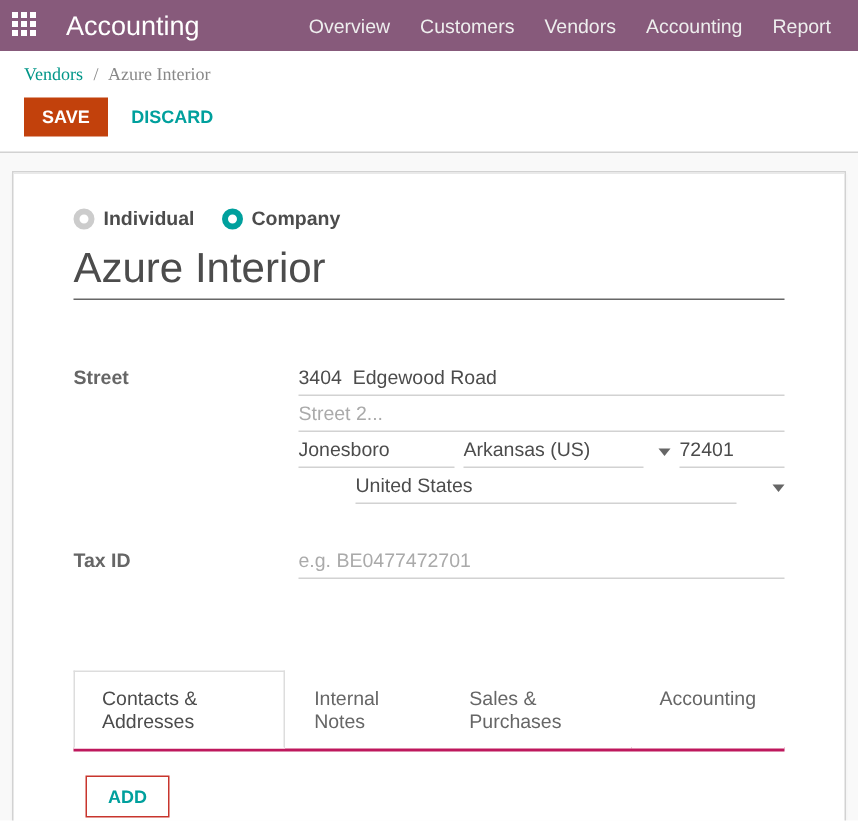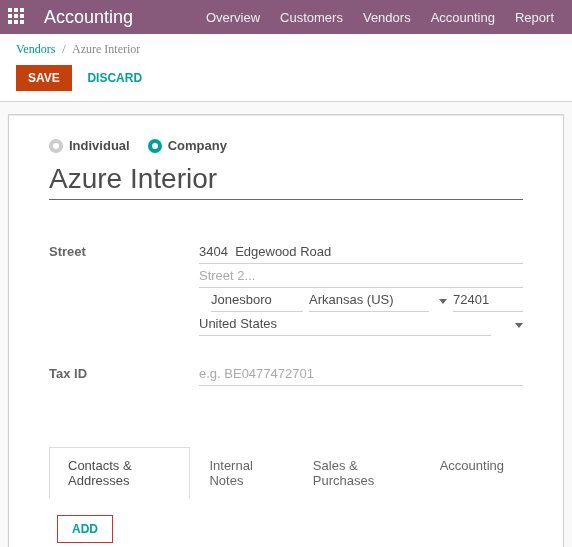--- a/index.html
+++ b/index.html
@@ -96,30 +96,30 @@
     }
     .form-label { font-weight: bold; color: #666; padding-top: 4px; font-size: 13px; }
     .field-line, .input-bottom {
       display: block; width: 100%;
       border: none; border-bottom: 1px solid #d2d2d2;
       font-size: 13px; padding: 4px 0; background: transparent; outline: none;
       color: #4c4c4c;
     }
     .input-bottom::placeholder { color: #aaa; }
     .addr-stack { display: flex; flex-direction: column; }
-    .city-row { display: grid; grid-template-columns: 1fr 120px 12px 70px; align-items: end; column-gap: 6px; margin-left: 12px; }
+    .city-row { display: grid; grid-template-columns: 1fr 120px 12px 70px; align-items: end; column-gap: 6px; }
     .caret-down {
       width: 0; height: 0; border-left: 4px solid transparent; border-right: 4px solid transparent;
       border-top: 5px solid #666; margin-bottom: 8px; justify-self: end; cursor: pointer;
     }
-    .country-row { display: grid; grid-template-columns: 1fr 12px; align-items: end; column-gap: 20px; }
+    .country-row { display: grid; grid-template-columns: 1fr 12px; align-items: end; column-gap: 20px; margin-left: 38px; }
     .tax-row { margin-top: 20px; }
 
     .tabs { margin-top: 60px; }
-    .tab-list { display: flex; border-bottom: 1px solid #be185d; }
+    .tab-list { display: flex; border-bottom: 3px solid #be185d; }
     .tab {
       padding: 10px 18px; font-size: 13px; color: #666;
       border: 1px solid transparent; border-bottom: none;
       cursor: pointer; background: #fff; position: relative; top: 1px;
     }
     .tab.active { border-color: #ddd; border-bottom: 1px solid #fff; color: #4c4c4c; }
     .tab-body { padding: 16px 8px; }
     .add-btn {
       border: 1px solid #c8352d; background: #fff; color: #00a09d;
       font-weight: bold; font-size: 12px; padding: 6px 14px; cursor: pointer;

